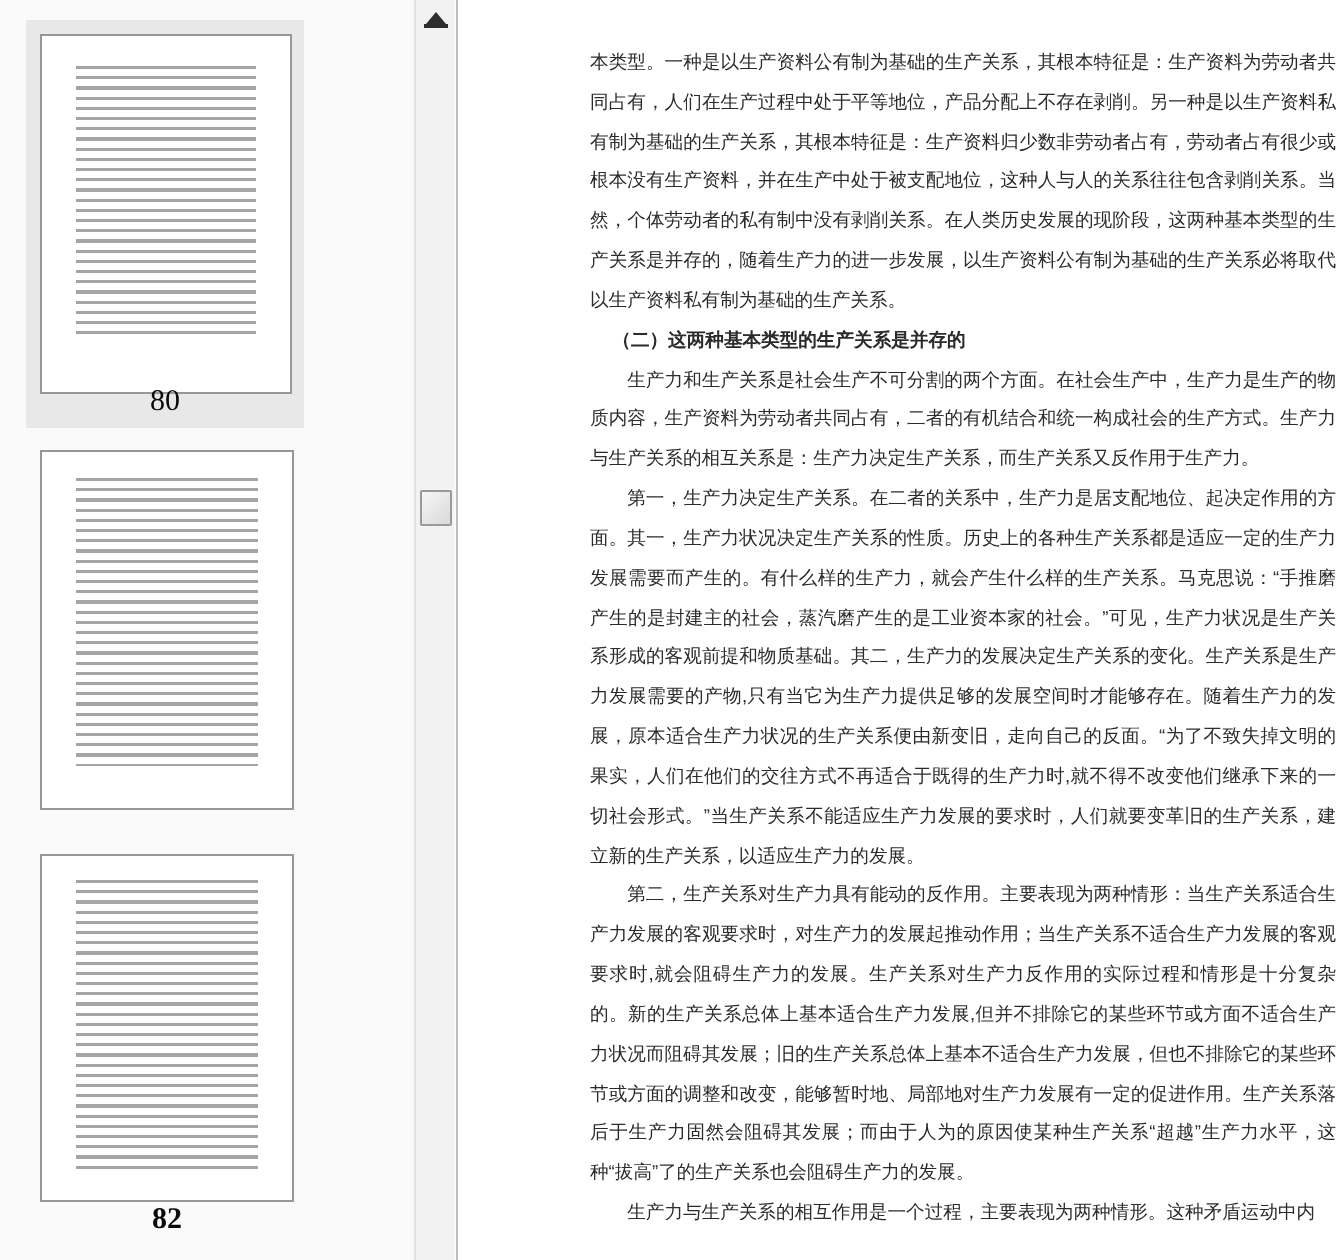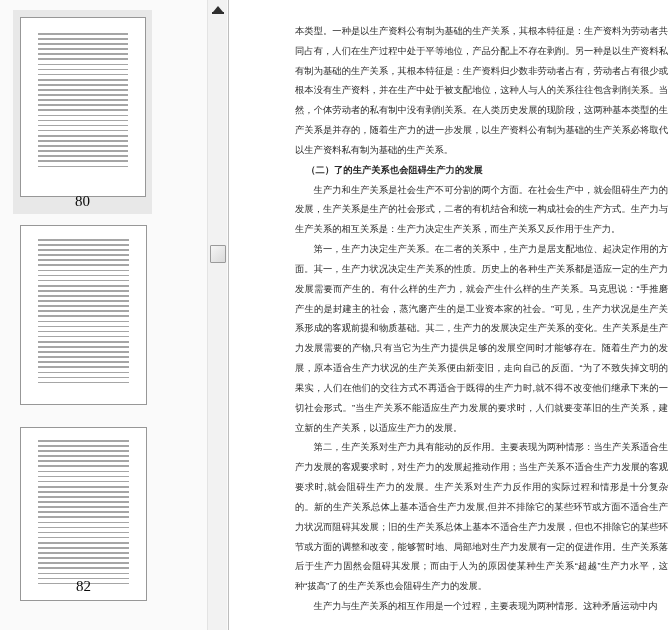--- a/index.html
+++ b/index.html
@@ -28,21 +28,21 @@
   #label80 { left:13px; top:193px; width:139px; }
 
   #thumb81 { left:20px; top:225px; }
   #thumb81 .thumb-page { width:127px; height:180px; }
   #thumb81 .thumb-lines { left:17px; right:17px; top:13px; bottom:21px; }
   #label81 { left:14px; top:402px; width:139px; }
 
   #thumb82 { left:20px; top:427px; }
   #thumb82 .thumb-page { width:127px; height:174px; }
   #thumb82 .thumb-lines { left:17px; right:17px; top:12px; bottom:14px; }
-  #label82 { left:14px; top:578px; width:139px; }
+  #label82 { left:14px; top:602px; width:139px;font-weight:bold; }
 
   
   .vscroll { position:absolute; right:1px; top:0; width:20px; height:630px;
     background:#f2f2f2; border-left:1px solid #e3e3e3; }
   .scroll-up { position:absolute; top:4px; left:0; width:20px; height:14px;
     cursor:pointer; }
   .scroll-up .tri { position:absolute; left:5px; top:2px; width:0; height:0;
     border-left:5px solid transparent; border-right:5px solid transparent;
     border-bottom:6px solid #2e2e2e; }
   .scroll-up .bar { position:absolute; left:4px; top:8px; width:12px; height:2px;
@@ -95,19 +95,19 @@
       <div class="tri"></div>
       <div class="bar"></div>
     </div>
     <div class="scroll-thumb"></div>
   </div>
 </div>
 
 <div class="main">
   <div class="page-text">
     <p class="para cont">本类型。一种是以生产资料公有制为基础的生产关系，其根本特征是：生产资料为劳动者共同占有，人们在生产过程中处于平等地位，产品分配上不存在剥削。另一种是以生产资料私有制为基础的生产关系，其根本特征是：生产资料归少数非劳动者占有，劳动者占有很少或根本没有生产资料，并在生产中处于被支配地位，这种人与人的关系往往包含剥削关系。当然，个体劳动者的私有制中没有剥削关系。在人类历史发展的现阶段，这两种基本类型的生产关系是并存的，随着生产力的进一步发展，以生产资料公有制为基础的生产关系必将取代以生产资料私有制为基础的生产关系。</p>
-    <p class="heading">（二）了的生产关系也会阻碍生产力的发展</p>
-    <p class="para">生产力和生产关系是社会生产不可分割的两个方面。在社会生产中，就会阻碍生产力的发展，生产关系是生产的社会形式，二者的有机结合和统一构成社会的生产方式。生产力与生产关系的相互关系是：生产力决定生产关系，而生产关系又反作用于生产力。</p>
+    <p class="heading">（二）这两种基本类型的生产关系是并存的</p>
+    <p class="para">生产力和生产关系是社会生产不可分割的两个方面。在社会生产中，生产力是生产的物质内容，生产资料为劳动者共同占有，二者的有机结合和统一构成社会的生产方式。生产力与生产关系的相互关系是：生产力决定生产关系，而生产关系又反作用于生产力。</p>
     <p class="para">第一，生产力决定生产关系。在二者的关系中，生产力是居支配地位、起决定作用的方面。其一，生产力状况决定生产关系的性质。历史上的各种生产关系都是适应一定的生产力发展需要而产生的。有什么样的生产力，就会产生什么样的生产关系。马克思说：“手推磨产生的是封建主的社会，蒸汽磨产生的是工业资本家的社会。”可见，生产力状况是生产关系形成的客观前提和物质基础。其二，生产力的发展决定生产关系的变化。生产关系是生产力发展需要的产物,只有当它为生产力提供足够的发展空间时才能够存在。随着生产力的发展，原本适合生产力状况的生产关系便由新变旧，走向自己的反面。“为了不致失掉文明的果实，人们在他们的交往方式不再适合于既得的生产力时,就不得不改变他们继承下来的一切社会形式。”当生产关系不能适应生产力发展的要求时，人们就要变革旧的生产关系，建立新的生产关系，以适应生产力的发展。</p>
     <p class="para">第二，生产关系对生产力具有能动的反作用。主要表现为两种情形：当生产关系适合生产力发展的客观要求时，对生产力的发展起推动作用；当生产关系不适合生产力发展的客观要求时,就会阻碍生产力的发展。生产关系对生产力反作用的实际过程和情形是十分复杂的。新的生产关系总体上基本适合生产力发展,但并不排除它的某些环节或方面不适合生产力状况而阻碍其发展；旧的生产关系总体上基本不适合生产力发展，但也不排除它的某些环节或方面的调整和改变，能够暂时地、局部地对生产力发展有一定的促进作用。生产关系落后于生产力固然会阻碍其发展；而由于人为的原因使某种生产关系“超越”生产力水平，这种“拔高”了的生产关系也会阻碍生产力的发展。</p>
     <p class="para">生产力与生产关系的相互作用是一个过程，主要表现为两种情形。这种矛盾运动中内</p>
   </div>
 </div>
 
 </body></html>

